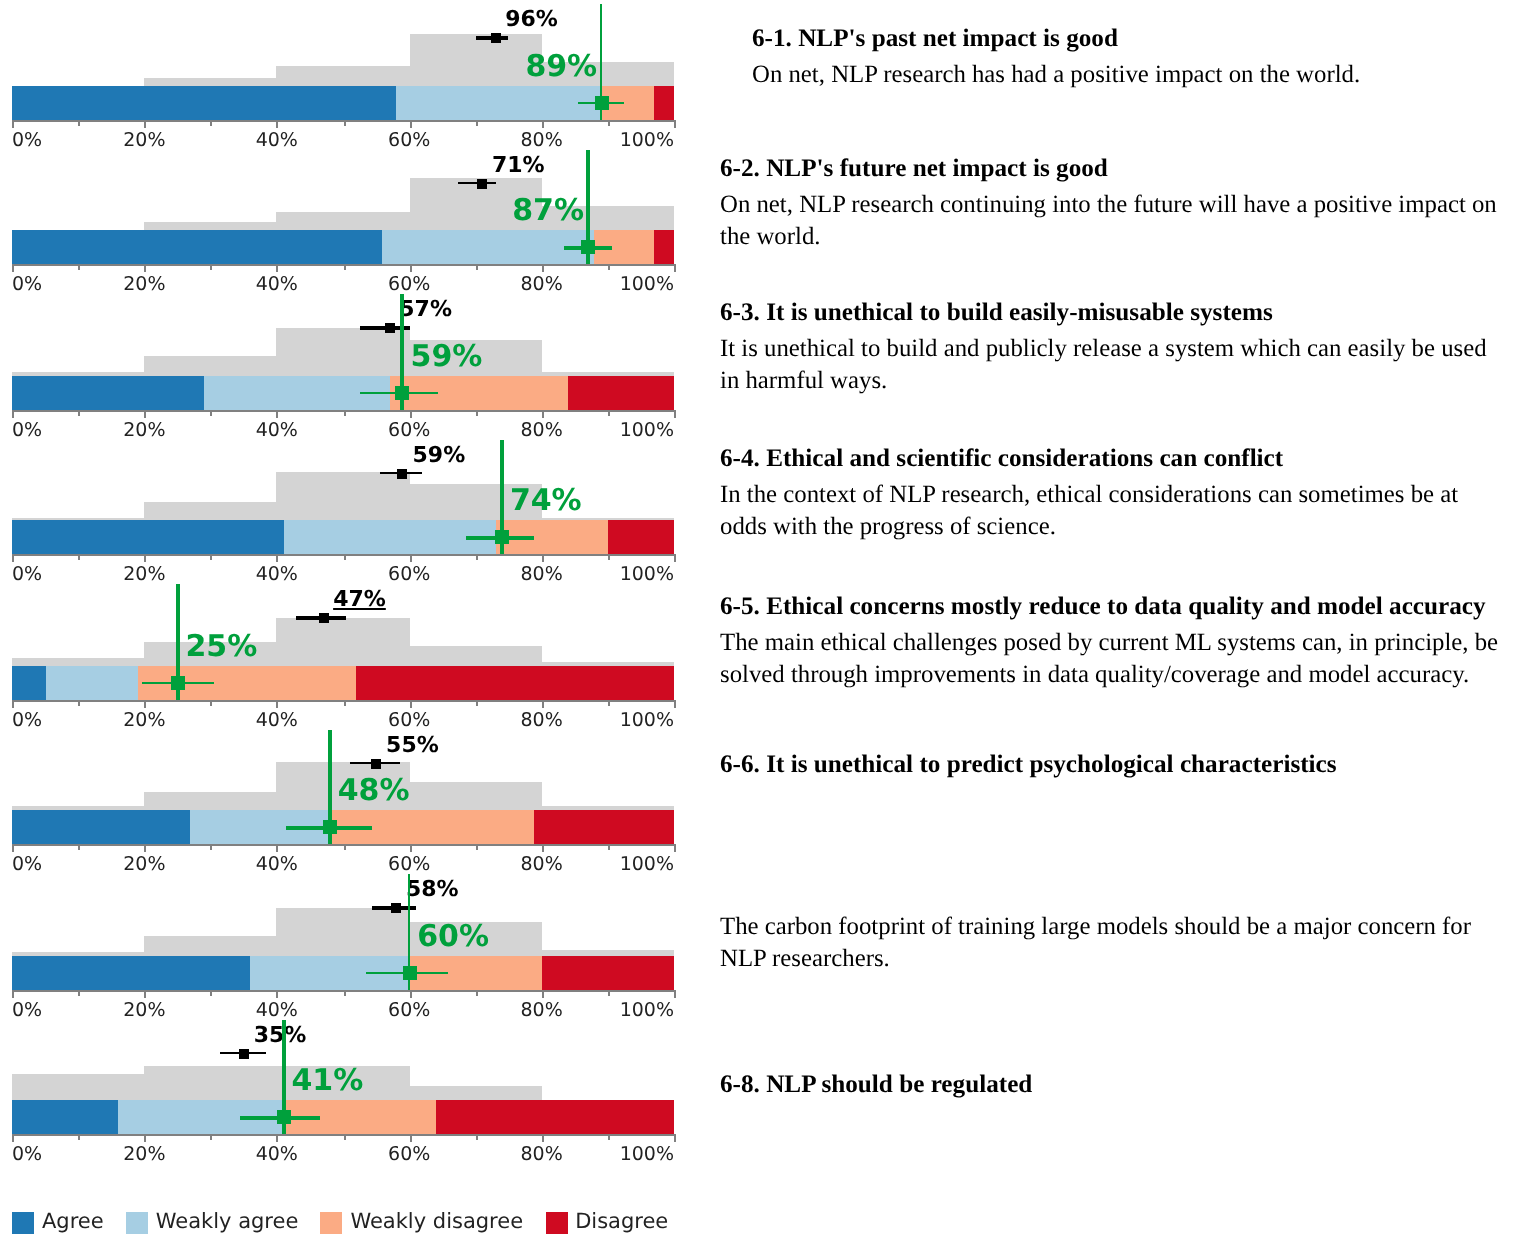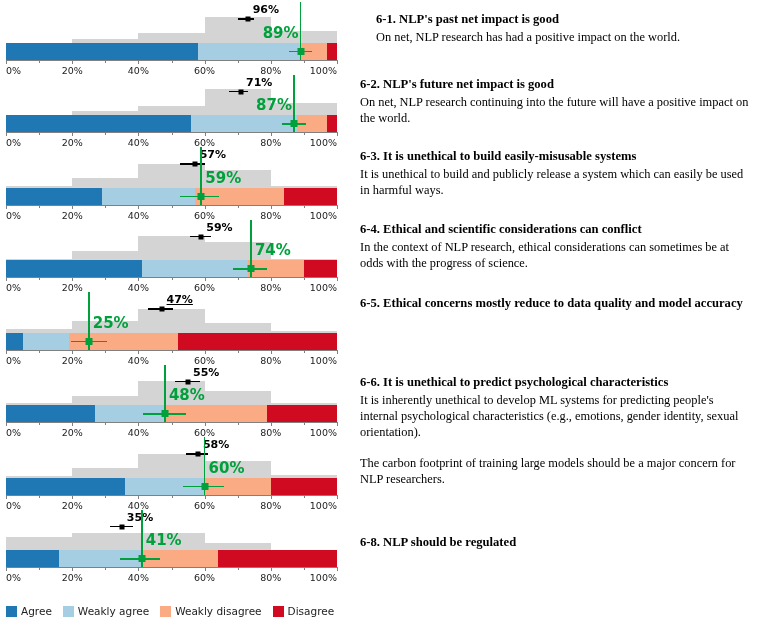--- a/index.html
+++ b/index.html
@@ -499,24 +499,24 @@
       <div class="item" style="top: 149px;">
         <h3>6-3. It is unethical to build easily-misusable systems</h3>
         <p>It is unethical to build and publicly release a system which can easily be used in harmful ways.</p>
       </div>
       <div class="item" style="top: 222px;">
         <h3>6-4. Ethical and scientific considerations can conflict</h3>
         <p>In the context of NLP research, ethical considerations can sometimes be at odds with the progress of science.</p>
       </div>
       <div class="item" style="top: 296px;">
         <h3>6-5. Ethical concerns mostly reduce to data quality and model accuracy</h3>
+        <p>The main ethical challenges posed by current ML systems can, in principle, be solved through improvements in data quality/coverage and model accuracy.</p>
       </div>
       <div class="item" style="top: 375px;">
         <h3>6-6. It is unethical to predict psychological characteristics</h3>
-        <p>It is inherently unethical to develop ML systems for predicting people's internal psychological characteristics (e.g., emotions, gender identity, sexual orientation).</p>
       </div>
       <div class="item" style="top: 455px;">
         <p>The carbon footprint of training large models should be a major concern for NLP researchers.</p>
       </div>
       <div class="item" style="top: 535px;">
         <h3>6-8. NLP should be regulated</h3>
       </div>
     </div>
 
 </div>

